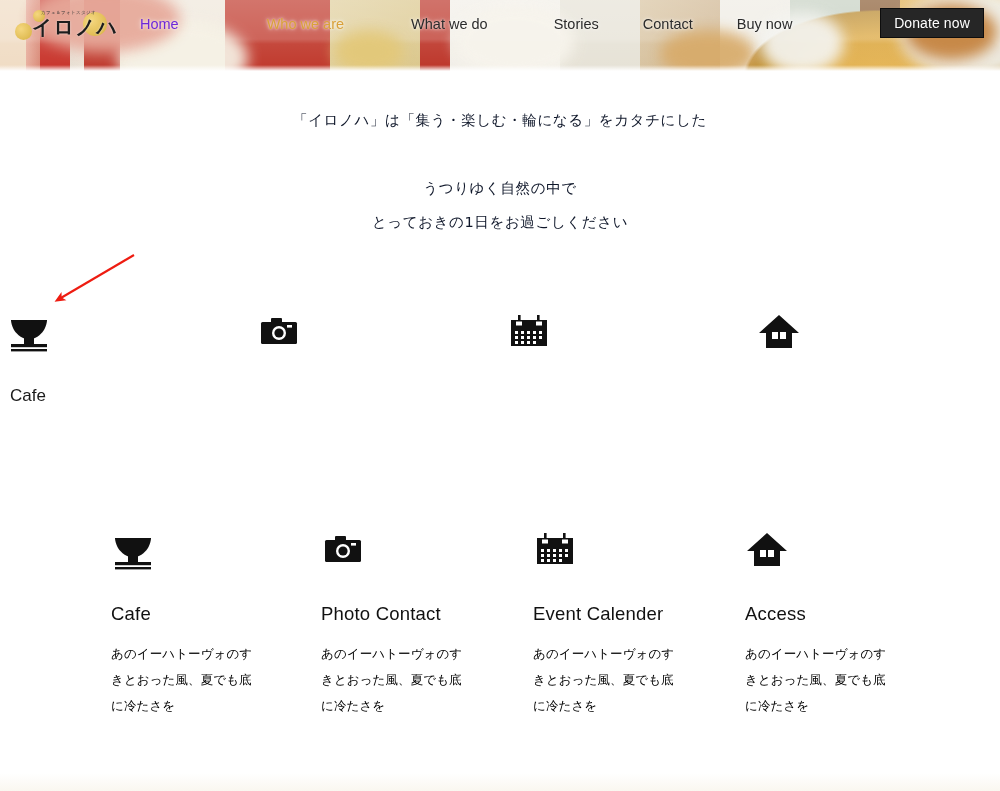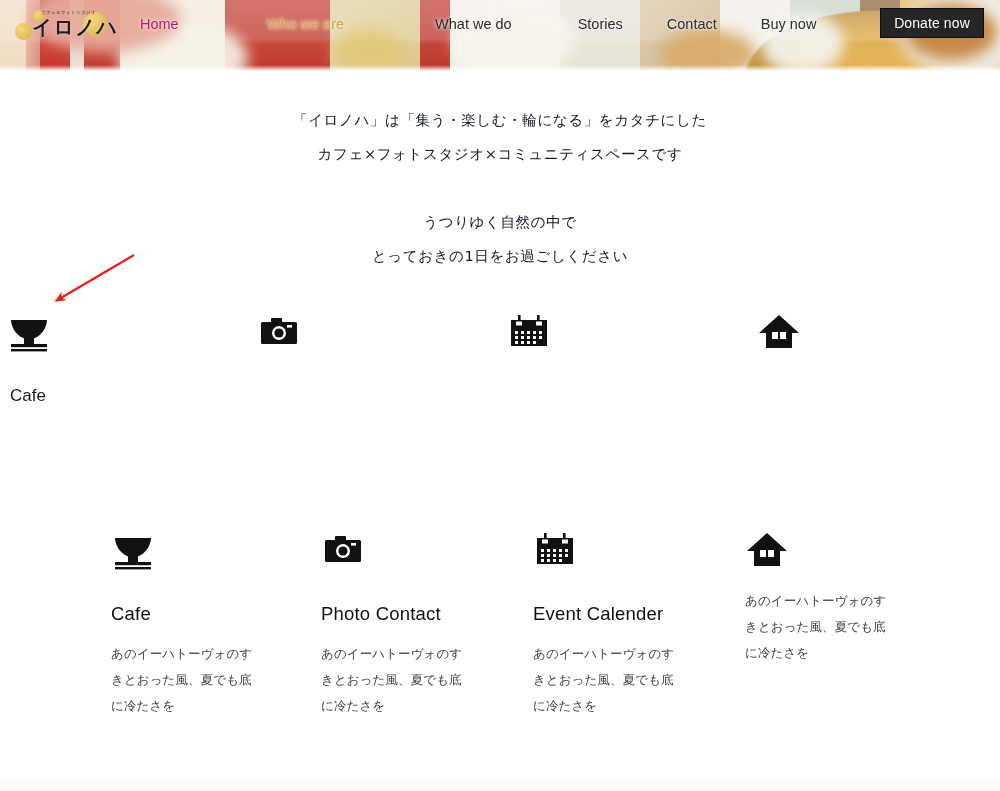--- a/index.html
+++ b/index.html
@@ -121,21 +121,21 @@
   }
   .nav-item {
     font-size: 14.5px;
     color: #2b2b2b;
     white-space: nowrap;
     cursor: pointer;
     text-shadow: 0 0 3px rgba(255,255,255,0.85), 0 0 6px rgba(255,255,255,0.6);
   }
   .nav-item.accent { color: #d9a13a; }
   .nav-sp-0 { margin-right: 66px; }
-  .nav-sp-1 { margin-right: 91px; padding-left: 22px; }
+  .nav-sp-1 { margin-right: 67px; padding-left: 22px; }
   .nav-sp-2 { margin-right: 66px; }
   .nav-sp-3 { margin-right: 44px; }
   .nav-sp-4 { margin-right: 44px; }
 
   
   .donate {
     position: absolute;
     right: 16px; top: 8px;
     width: 104px; height: 30px;
     background: #262626;
@@ -214,21 +214,21 @@
   .card-title {
     margin-top: 31px;
     font-size: 18.5px;
     color: #111111;
     letter-spacing: 0.2px;
     white-space: nowrap;
   }
   .card-desc {
     margin-top: 16px;
     font-size: 12.5px;
-    color: #404040;
+    color: #000000;
     line-height: 26px;
     width: 142px;
     font-family: "DejaVu Sans", sans-serif;
     letter-spacing: 0.1px;
   }
 
   
   .annot {
     position: absolute;
     left: 0; top: 0;
@@ -268,34 +268,33 @@
 
     <div class="logo">
       <div class="logo-dot d1"></div>
       <div class="logo-dot d2"></div>
       <div class="logo-dot d3"></div>
       <div class="logo-sub">カフェ＆フォトスタジオ</div>
       <div class="logo-main">イロノハ</div>
     </div>
 
     <nav class="nav">
-      <span class="nav-item accent nav-sp-0" style="color: #be185d;">Home</span>
+      <span class="nav-item accent nav-sp-0" style="color: #6d28d9;">Home</span>
       <span class="nav-item accent nav-sp-1" style="color: rgb(217, 161, 58);">Who we are</span>
       <span class="nav-item nav-sp-2">What we do</span>
       <span class="nav-item nav-sp-3">Stories</span>
       <span class="nav-item nav-sp-4">Contact</span>
       <span class="nav-item">Buy now</span>
     </nav>
 
     <div class="donate">Donate now</div>
   </div>
 
   <div class="intro">
     <div class="intro-line">「イロノハ」は「集う・楽しむ・輪になる」をカタチにした</div>
-    <div class="intro-line">カフェ×フォトスタジオ×コミュニティスペースです</div>
     <div class="intro-block2">
       <div class="intro-line">うつりゆく自然の中で</div>
       <div class="intro-line">とっておきの1日をお過ごしください</div>
     </div>
   </div>
 
   <div class="iconrow">
 
     <div class="icon-cell c0">
       <svg viewBox="0 0 44 44" width="44" height="44">
@@ -415,20 +414,21 @@
     </div>
 
     <div class="card k3">
       <div class="card-icon">
         <svg viewBox="0 0 44 44" width="44" height="44">
           <path d="M22 5 L42 23 H35 V38 H9 V23 H2 Z" fill="#111"></path>
           <rect x="15" y="22" width="6" height="7" fill="#fff"></rect>
           <rect x="23" y="22" width="6" height="7" fill="#fff"></rect>
         </svg>
       </div>
+      <div class="card-title">Access</div>
       <div class="card-desc">あのイーハトーヴォのすきとおった風、夏でも底に冷たさを</div>
     </div>
   </div>
 
   <div class="bottom-band"></div>
 
   <svg class="annot" viewBox="0 0 1000 791">
     <defs>
       <marker id="arrowhead" markerWidth="5.2" markerHeight="5.2" refX="3.6" refY="2.6" orient="auto" markerUnits="strokeWidth">
         <polygon points="0,0.3 5.2,2.6 0,4.9 1.3,2.6" fill="#ee1c11"></polygon>

